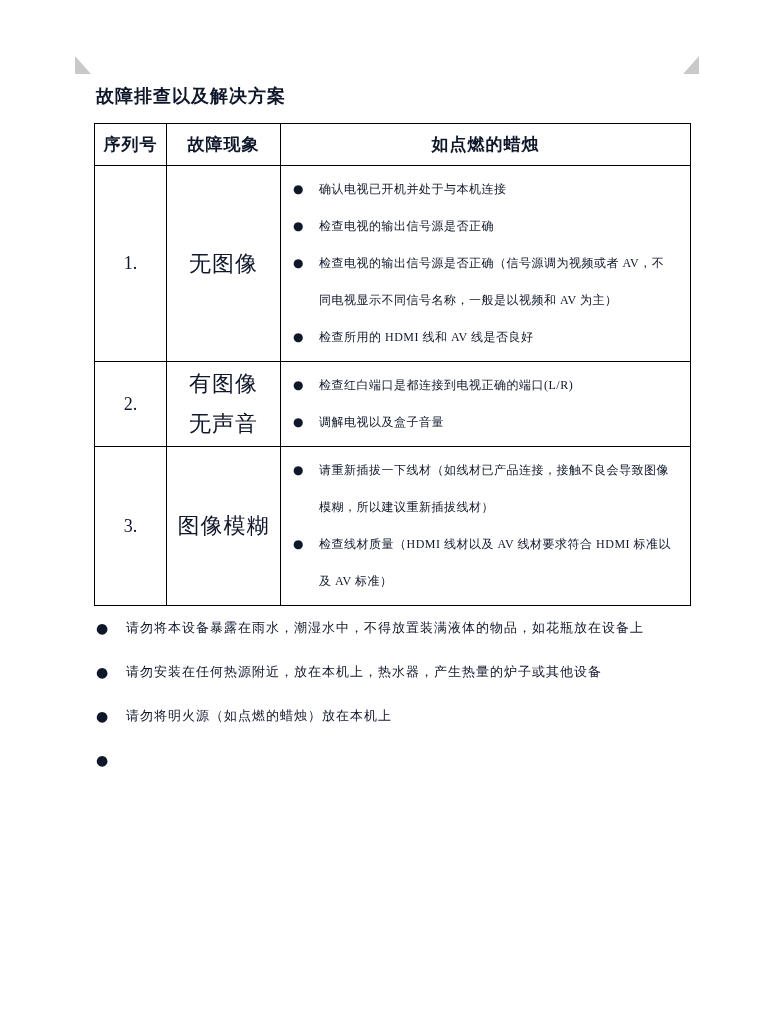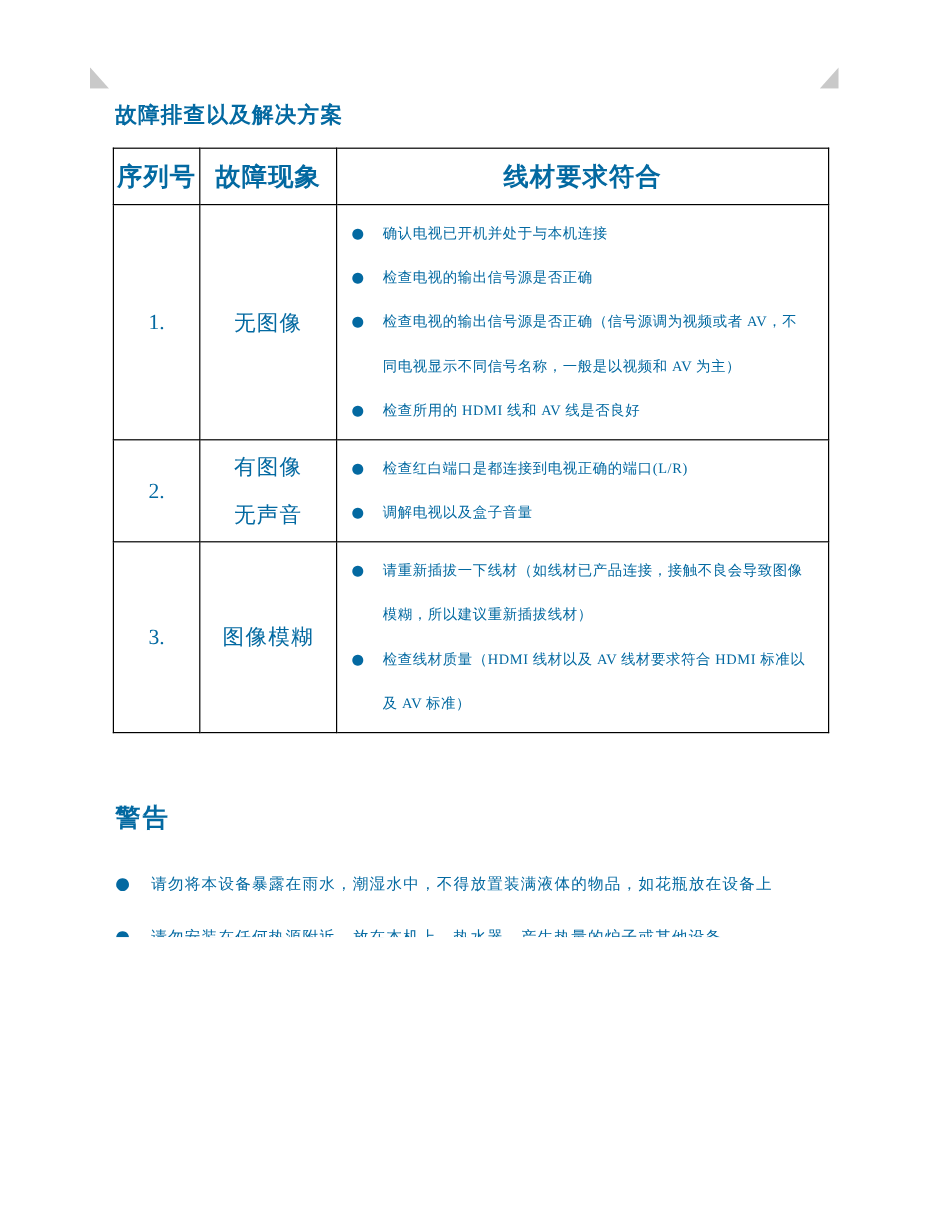--- a/index.html
+++ b/index.html
@@ -4,21 +4,21 @@
 <style>
   * { box-sizing: border-box; }
   html, body { margin: 0; padding: 0; background: #ffffff; }
   .page {
     position: relative;
     width: 782px;
     height: 781px;
     background: #ffffff;
     overflow: hidden;
     font-family: "Liberation Serif", "DejaVu Serif", serif;
-    color: #0369a1;
+    color: #0f172a;
   }
   
   .mark { position: absolute; width: 16px; height: 18px; background: #c9c9c9; }
   .mark.tl { left: 75px;  top: 56px;   clip-path: polygon(0 0, 100% 100%, 0 100%); }
   .mark.tr { left: 683px; top: 56px;   clip-path: polygon(100% 0, 100% 100%, 0 100%); }
   .mark.bl { left: 75px;  top: 1004px; clip-path: polygon(0 0, 100% 0, 0 100%); }
   .mark.br { left: 683px; top: 1004px; clip-path: polygon(0 0, 100% 0, 100% 100%); }
 
   .content { position: absolute; left: 94px; top: 84px; width: 597px; }
 
@@ -33,36 +33,36 @@
     border-collapse: collapse;
     width: 100%;
     table-layout: fixed;
   }
   .fault th, .fault td {
     border: 1px solid #000000;
     vertical-align: middle;
     padding: 0;
   }
   .fault th {
-    font-size: 21px;
+    font-size: 17px;
     font-weight: bold;
     padding: 9px 2px;
     letter-spacing: 1px;
   }
   col.c-num { width: 72px; }
   col.c-sym { width: 114px; }
   col.c-sol { width: auto; }
 
   td.num-cell {
     text-align: center;
     font-size: 18px;
   }
   td.sym-cell {
     text-align: center;
-    font-size: 18px;
+    font-size: 22px;
     white-space: pre-line;
     line-height: 40px;
     letter-spacing: 1px;
   }
   td.sol-cell { padding: 5px 14px 5px 12px; }
 
   .sol-item { display: flex; align-items: flex-start; }
   .sol-item .bullet {
     flex: none;
     width: 26px;
@@ -113,21 +113,21 @@
     <table class="fault">
       <colgroup>
         <col class="c-num">
         <col class="c-sym">
         <col class="c-sol">
       </colgroup>
       <thead>
         <tr>
           <th>序列号</th>
           <th>故障现象</th>
-          <th>线材要求符合</th>
+          <th>如点燃的蜡烛</th>
         </tr>
       </thead>
       <tbody>
         <tr>
           <td class="num-cell">1.</td>
           <td class="sym-cell">无图像</td>
           <td class="sol-cell">
             <div class="sol-item">
               <span class="bullet">●</span>
               <span class="sol-text">确认电视已开机并处于与本机连接</span>
@@ -171,33 +171,33 @@
             </div>
             <div class="sol-item">
               <span class="bullet">●</span>
               <span class="sol-text">检查线材质量（HDMI 线材以及 AV 线材要求符合 HDMI 标准以及 AV 标准）</span>
             </div>
           </td>
         </tr>
       </tbody>
     </table>
 
-    <h2 class="warn-heading">警告</h2>
 
     <div>
       <div class="warn-item">
         <span class="bullet">●</span>
         <span class="warn-text">请勿将本设备暴露在雨水，潮湿水中，不得放置装满液体的物品，如花瓶放在设备上</span>
       </div>
       <div class="warn-item">
         <span class="bullet">●</span>
         <span class="warn-text">请勿安装在任何热源附近，放在本机上，热水器，产生热量的炉子或其他设备</span>
       </div>
       <div class="warn-item">
         <span class="bullet">●</span>
+        <span class="warn-text">请勿将明火源（如点燃的蜡烛）放在本机上</span>
       </div>
       <div class="warn-item">
         <span class="bullet">●</span>
       </div>
       <div class="warn-item">
         <span class="bullet">●</span>
         <span class="warn-text">将所有维修工作交给合格的维修人员</span>
       </div>
     </div>
 

